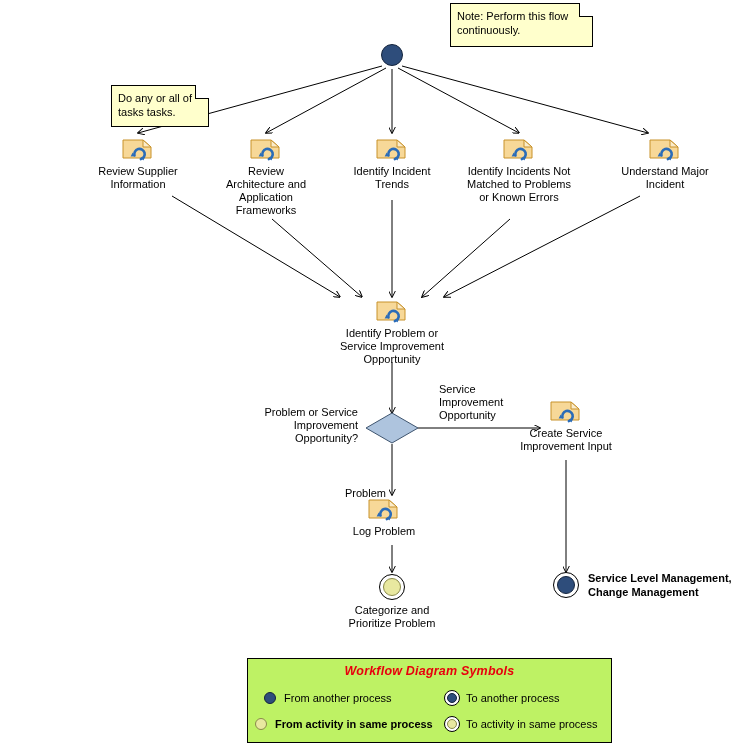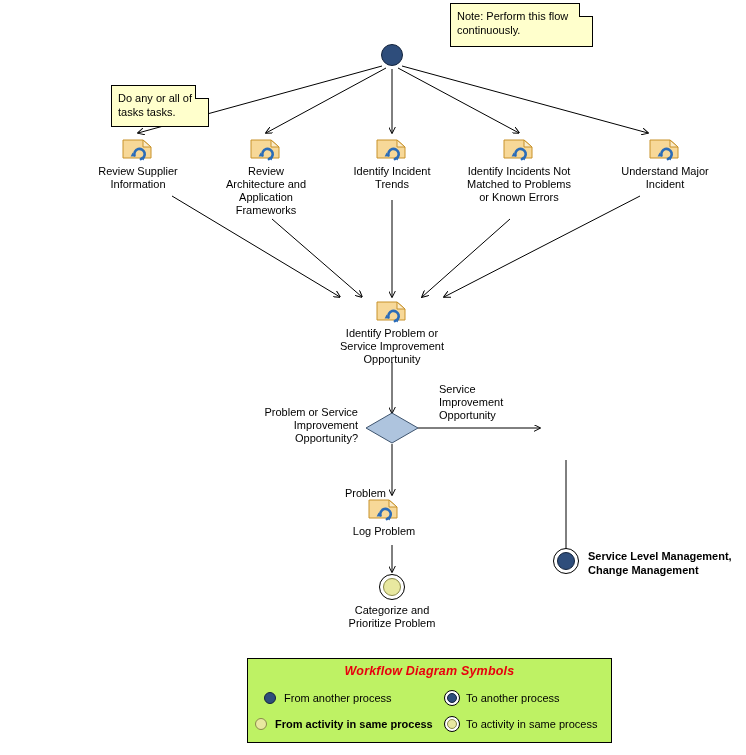--- a/index.html
+++ b/index.html
@@ -267,20 +267,35 @@
   </div>
   <div class="ftext r" style="left:233px;top:406px;width:125px;">Problem or Service
 Improvement
 Opportunity?</div>
 
   <div class="ftext" style="left:439px;top:383px;width:110px;">Service
 Improvement
 Opportunity</div>
   <div class="ftext" style="left:345px;top:487px;width:70px;">Problem</div>
 
+  <div class="node" style="left:503px;top:398px;width:126px;">
+    <div class="act-icon">
+      <svg viewBox="0 0 34 26" width="34" height="26">
+        <path d="M2 4 H22 L30 11 V22 H2 Z" fill="#f7d898" stroke="#c8922a" stroke-width="1"></path>
+        <path d="M22 4 L30 11 H22 Z" fill="#fbeccb" stroke="#c8922a" stroke-width="1"></path>
+        <g stroke="#2b6cb8" stroke-width="2.6" fill="none" stroke-linecap="round">
+          <path d="M13.5 19.5 a5.2 5.2 0 1 1 6.4 3.6"></path>
+        </g>
+        <path d="M11.6 16.6 l2.2 3.6 l-4.2 .3 Z" fill="#2b6cb8"></path>
+        <path d="M22.4 24.6 l-2.4 -3.5 l4.2 -.5 Z" fill="#2b6cb8"></path>
+      </svg>
+    </div>
+    <div class="label">Create Service
+Improvement Input</div>
+  </div>
 
   <div class="node" style="left:324px;top:496px;width:120px;">
     <div class="act-icon">
       <svg viewBox="0 0 34 26" width="34" height="26">
         <path d="M2 4 H22 L30 11 V22 H2 Z" fill="#f7d898" stroke="#c8922a" stroke-width="1"></path>
         <path d="M22 4 L30 11 H22 Z" fill="#fbeccb" stroke="#c8922a" stroke-width="1"></path>
         <g stroke="#2b6cb8" stroke-width="2.6" fill="none" stroke-linecap="round">
           <path d="M13.5 19.5 a5.2 5.2 0 1 1 6.4 3.6"></path>
         </g>
         <path d="M11.6 16.6 l2.2 3.6 l-4.2 .3 Z" fill="#2b6cb8"></path>
@@ -292,21 +307,21 @@
 
   <div class="node" style="left:332px;top:574px;width:120px;">
     <div class="endwrap">
       <span class="ring"></span>
       <span class="inner-yellow"></span>
     </div>
     <div class="label">Categorize and
 Prioritize Problem</div>
   </div>
 
-  <div style="position:absolute;left:553px;top:548px;display:flex;align-items:flex-start;">
+  <div style="position:absolute;left:553px;top:570px;display:flex;align-items:center;">
     <div class="endwrap" style="margin:0;">
       <span class="ring"></span>
       <span class="inner-blue"></span>
     </div>
     <div class="ftext" style="position:static;font-weight:bold;margin-left:9px;margin-top:1px;line-height:14px;">Service Level Management,
 Change Management</div>
   </div>
 
   <div id="legend">
     <div class="title">Workflow Diagram Symbols</div>

